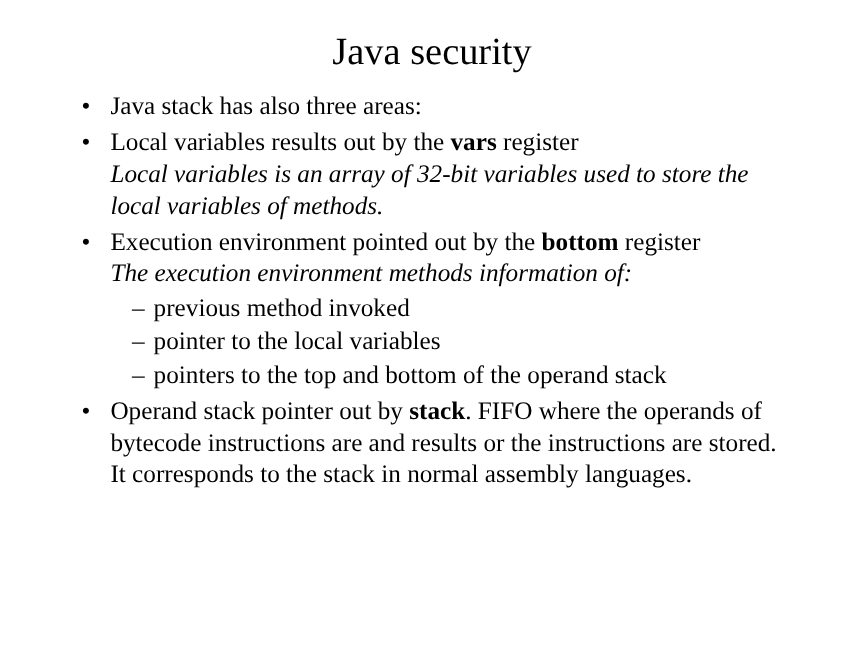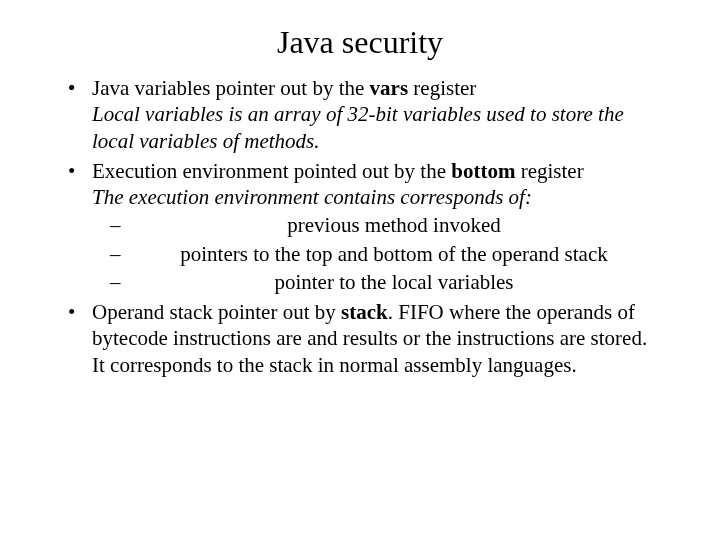--- a/index.html
+++ b/index.html
@@ -47,60 +47,60 @@
   }
   ul.sub {
     list-style: none;
     margin: 2px 0 0 0;
     padding: 0 0 0 18px;
   }
   ul.sub > li {
     position: relative;
     padding-left: 18px;
     margin: 0 0 2px 0;
-    text-align: center;
   }
   ul.sub > li::before {
     content: "–";
     position: absolute;
     left: 0;
     top: 0;
   }
 </style>
 </head>
 <body>
 
 <div class="slide">
 
   <h1 class="title">Java security</h1>
 
   <ul class="top">
 
     <li>
       <span class="bullet">•</span>
+      <span>Java stack has also three areas:</span>
     </li>
 
     <li>
       <span class="bullet">•</span>
       <span>
-        <span>Java variables pointer out by the </span><b>vars</b><span> register</span>
+        <span>Local variables results out by the </span><b>vars</b><span> register</span>
       </span>
       <span class="cont">Local variables is an array of 32-bit variables used to store the local variables of methods.</span>
     </li>
 
     <li>
       <span class="bullet">•</span>
       <span>
         <span>Execution environment pointed out by the </span><b>bottom</b><span> register</span>
       </span>
-      <span class="cont">The execution environment contains corresponds of:</span>
+      <span class="cont">The execution environment methods information of:</span>
       <ul class="sub">
         <li><span>previous method invoked</span></li>
+        <li><span>pointer to the local variables</span></li>
         <li><span>pointers to the top and bottom of the operand stack</span></li>
-        <li><span>pointer to the local variables</span></li>
       </ul>
     </li>
 
     <li>
       <span class="bullet">•</span>
       <span>
         <span>Operand stack pointer out by </span><b>stack</b><span>. FIFO where the operands of bytecode instructions are and results or the instructions are stored. It corresponds to the stack in normal assembly languages.</span>
       </span>
     </li>
 

